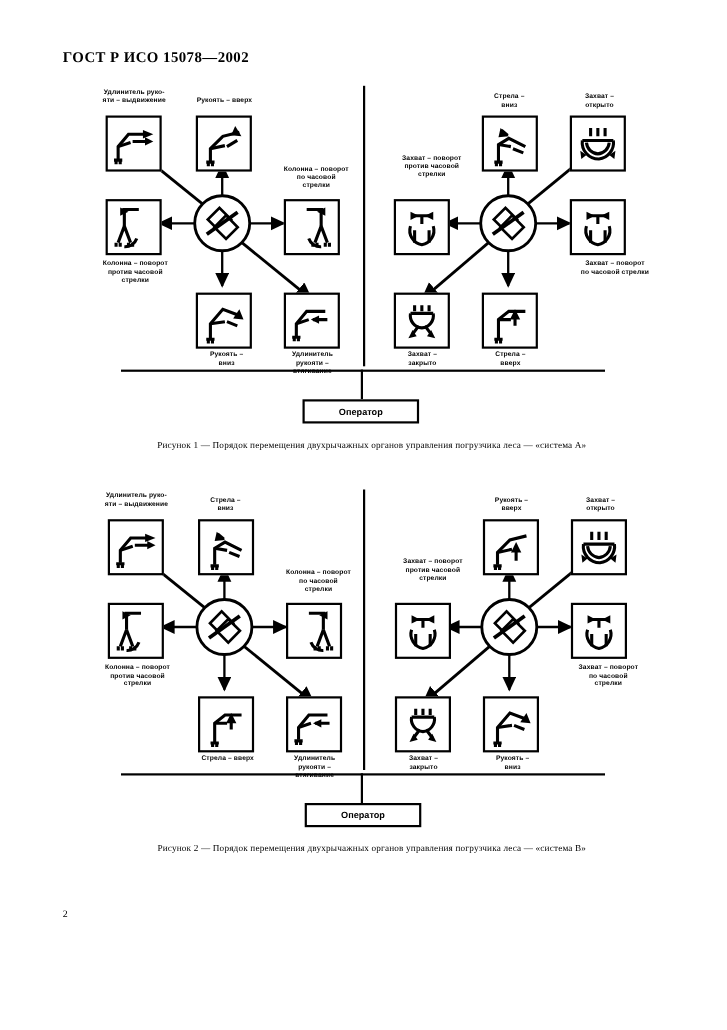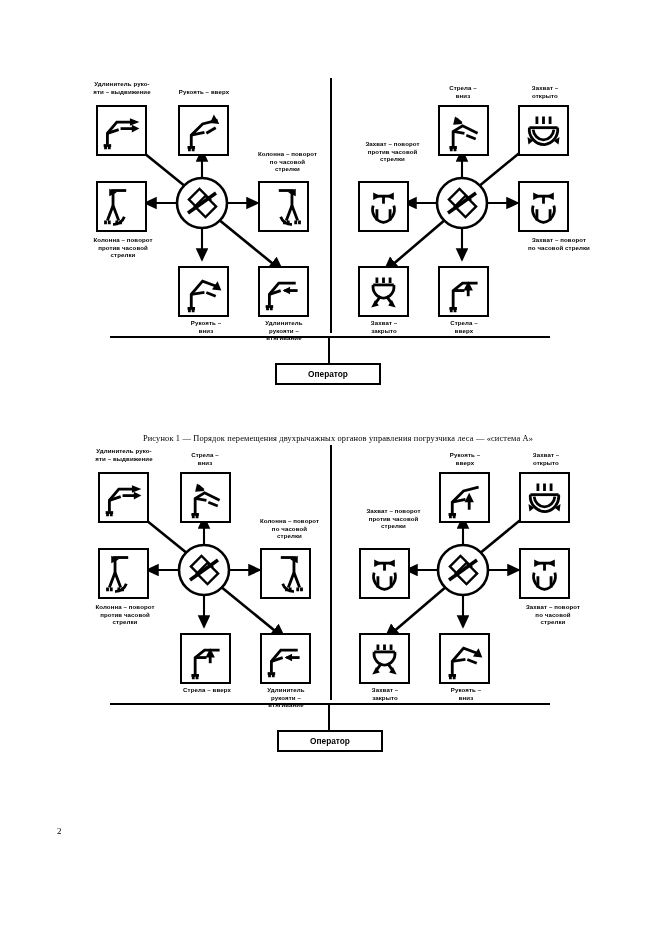--- a/index.html
+++ b/index.html
@@ -27,29 +27,30 @@
   .hub{position:absolute;}
   .hub svg{display:block;}
 
   .arrows{position:absolute;left:0;top:0;width:661px;height:300px;pointer-events:none;}
 
   .operator-box{position:absolute;box-sizing:border-box;border:2.3px solid #000;background:#fff;
     display:flex;align-items:center;justify-content:center;
     font-family:"Liberation Sans",sans-serif;font-weight:bold;font-size:8.3px;}
 
   .fig-caption{position:absolute;left:78px;width:520px;text-align:center;
-    font-family:"Liberation Serif",serif;font-size:8.4px;letter-spacing:.15px;margin-top:34px;}
+    font-family:"Liberation Serif",serif;font-size:8.4px;letter-spacing:.15px;}
 
   .page-num{position:absolute;left:57px;top:826px;font-family:"Liberation Serif",serif;font-size:9px;}
 </style>
 </head>
 <body>
 
 <div class="page">
 
+  <div class="doc-header">ГОСТ Р ИСО 15078—2002</div>
 
   <div class="figure" style="top:78px;">
     <div class="fig-area">
 
       <div class="divider" style="left:330px;top:0px;height:255px;"></div>
       <div class="hline" style="left:110px;top:258px;width:440px;"></div>
       <div class="hline" style="left:328px;top:258px;width:2px;height:27px;"></div>
 
       <svg class="arrows" viewBox="0 0 661 300">
         <defs>
@@ -479,16 +480,17 @@
           <path d="M28 26 L38 30"></path>
             </g>
           <path d="M40 14 L44 24 L34 23 z" fill="#000"></path>
         </svg>
       </div>
       <div class="lbl" style="left:434px;top:241px;width:64px;">Рукоять –<br>вниз</div>
 
       <div class="operator-box" style="left:277px;top:285px;width:106px;height:22px;">Оператор</div>
     </div>
 
+    <div class="fig-caption" style="top:322px;">Рисунок 2 — Порядок перемещения двухрычажных органов управления погрузчика леса — «система В»</div>
   </div>
 
   <div class="page-num">2</div>
 </div>
 
 </body></html>

